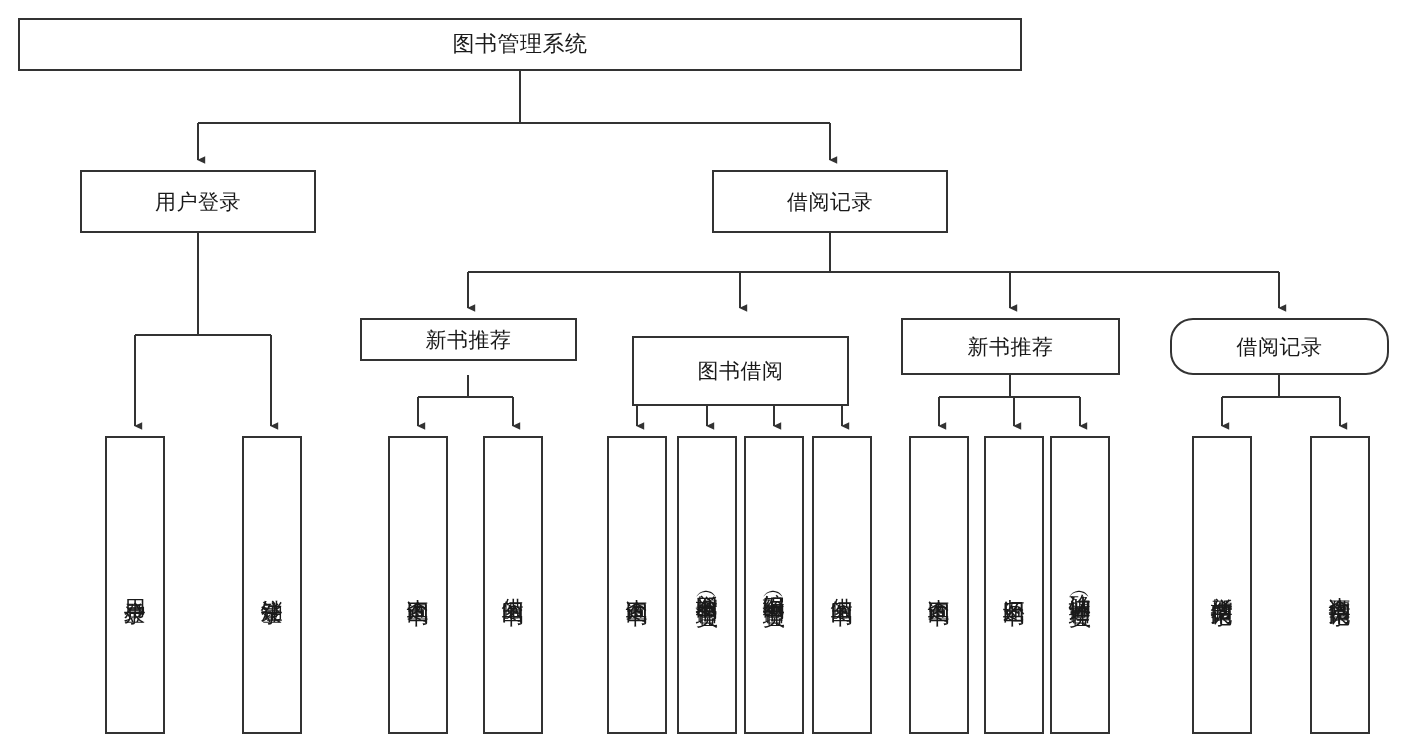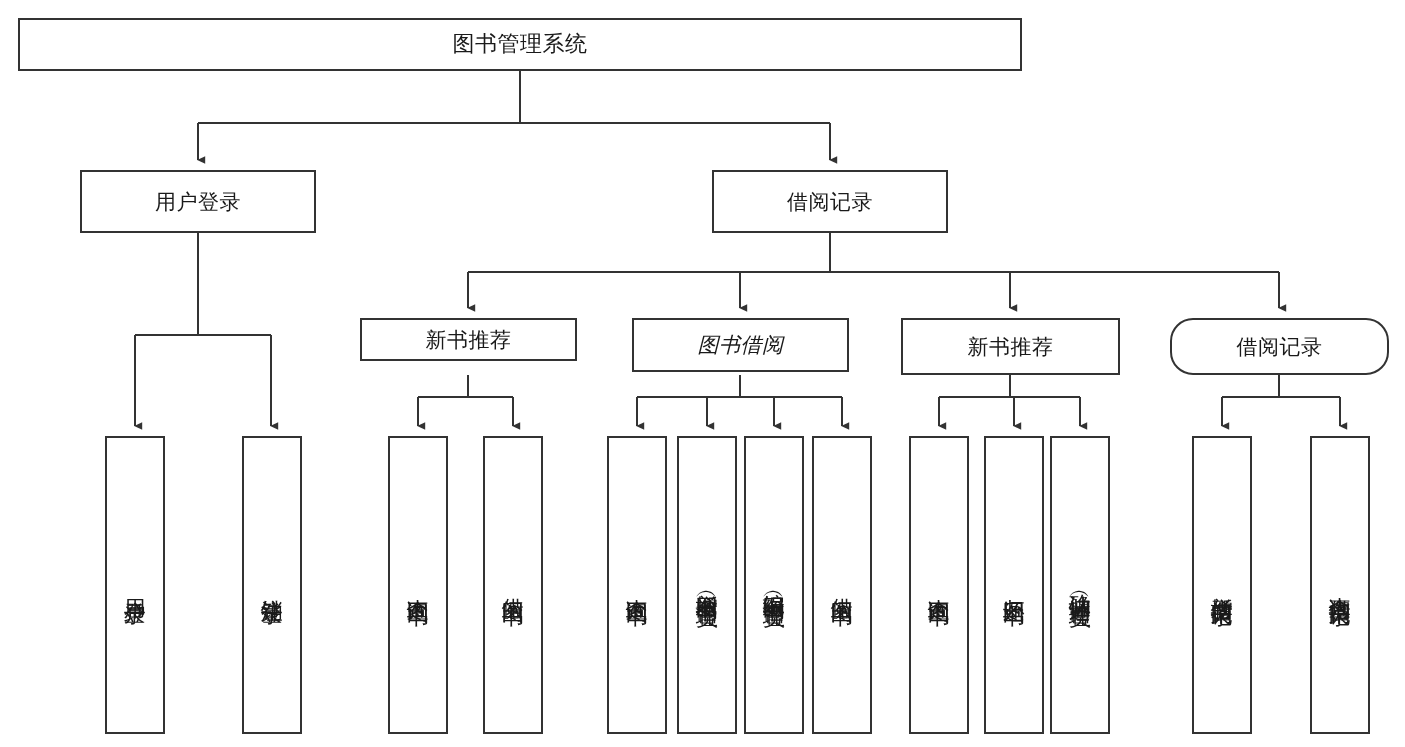--- a/index.html
+++ b/index.html
@@ -118,21 +118,21 @@
   </svg>
 
   <div class="node horizontal root" style="left:18px; top:18px; width:1004px; height:53px;">图书管理系统</div>
 
   <div class="node horizontal" style="left:80px; top:170px; width:236px; height:63px;">用户登录</div>
 
   <div class="node horizontal" style="left:712px; top:170px; width:236px; height:63px;">借阅记录</div>
 
   <div class="node horizontal" style="left:360px; top:318px; width:217px; height:43px;">新书推荐</div>
 
-  <div class="node horizontal" style="left:632px; top:318px; width:217px; height:54px;font-style:italic;">图书借阅</div>
+  <div class="node horizontal" style="left:632px; top:336px; width:217px; height:70px;">图书借阅</div>
 
   <div class="node horizontal" style="left:901px; top:318px; width:219px; height:57px;">新书推荐</div>
 
   <div class="node horizontal" style="left:1170px; top:318px; width:219px; height:57px;border-radius:23px;">借阅记录</div>
 
   <div class="node vertical" style="left:105px; top:436px; width:60px; height:298px;">用户登录</div>
 
   <div class="node vertical" style="left:242px; top:436px; width:60px; height:298px;">注销登录</div>
 
   <div class="node vertical" style="left:388px; top:436px; width:60px; height:298px;">查询图书</div>

